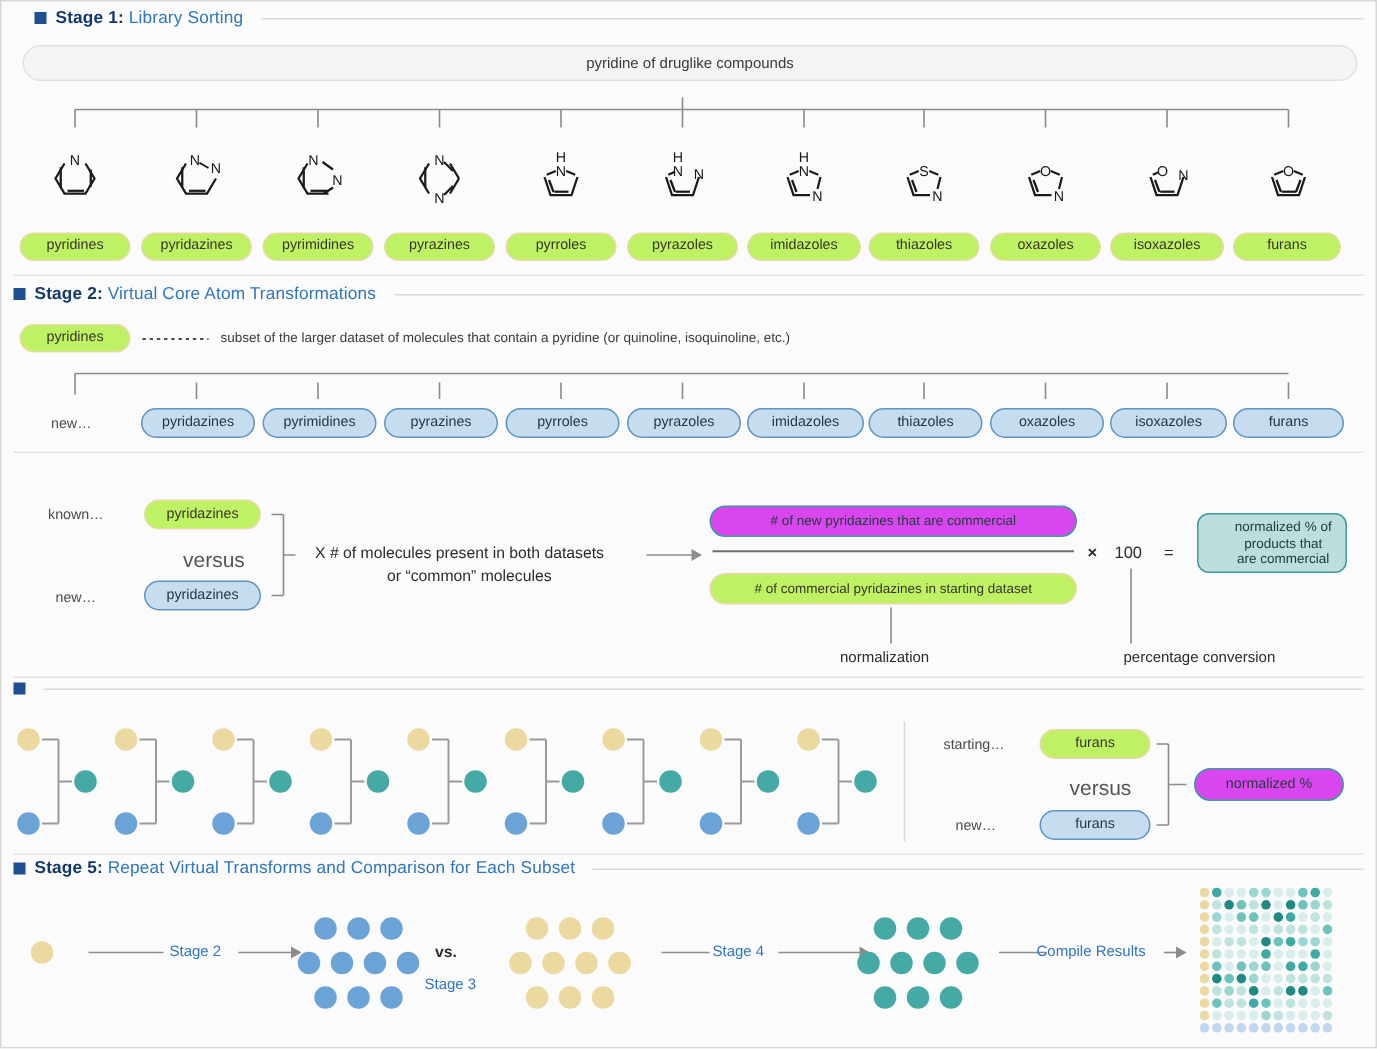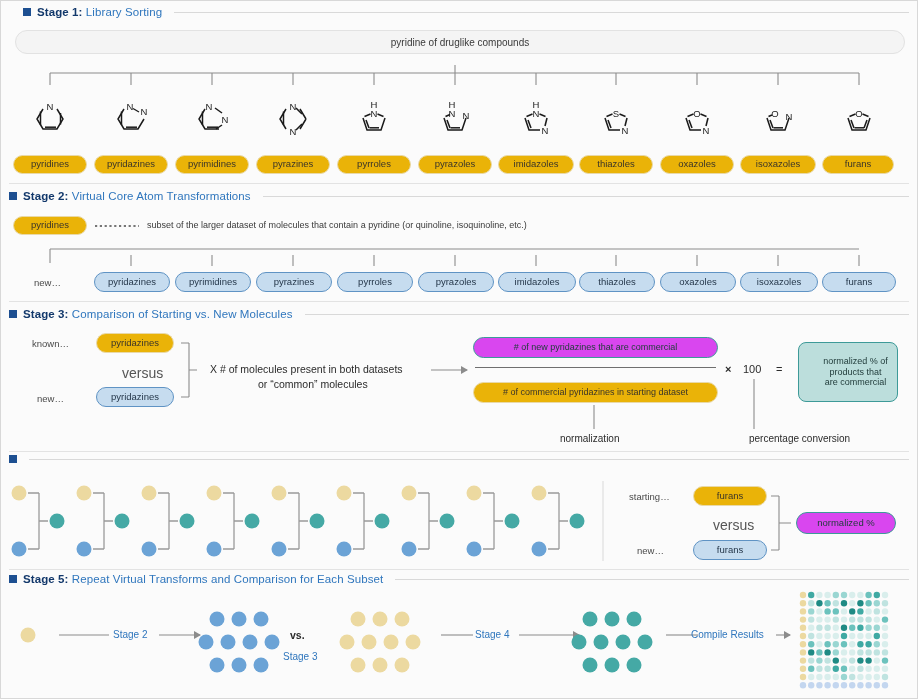--- a/index.html
+++ b/index.html
@@ -20,21 +20,21 @@
   .stage-hd .txt .b { font-weight:bold; color:#12386b; }
   .stage-hd .txt .n { color:#2f76bd; }
   .stage-hd .rule { flex:1 1 auto; height:1px; background:#d9d9d9; margin-left:6px; }
   .sep { position:absolute; left:8px; right:8px; height:1px; background:#e3e3e3; }
 
   
   .pill {
     position:absolute; display:flex; align-items:center; justify-content:center;
     border-radius:11px; font-size:9.5px; text-align:center; line-height:1.15;
   }
-  .pill.yellow { background:#eab308; border:1.4px solid #e9d9a8; color:#3a3529; }
+  .pill.yellow { background:#bef264; border:1.4px solid #e9d9a8; color:#3a3529; }
   .pill.blue   { background:#c6dcef; border:1.6px solid #5f93c4; color:#25374a; }
   .pill.teal   { background:#d946ef; border:1.8px solid #3d9a98; color:#223d3c; }
   .pill.teal-s { background:#bcdedc; border:1.8px solid #3d9a98; color:#223d3c; border-radius:8px; }
 
   .libbar {
     position:absolute; border-radius:13px; background:#f4f4f4; border:1px solid #e2e2e2;
     display:flex; align-items:center; justify-content:center; font-size:10px; color:#3a3a3a;
   }
 
   .lbl { position:absolute; font-size:9.5px; color:#4a4a4a; white-space:nowrap; }
@@ -235,26 +235,20 @@
   <div class="pill blue" style="left:336px; top:271px; width:76px; height:20px;">pyrroles</div>
   <div class="pill blue" style="left:417px; top:271px; width:76px; height:20px;">pyrazoles</div>
   <div class="pill blue" style="left:497px; top:271px; width:78px; height:20px;">imidazoles</div>
   <div class="pill blue" style="left:578px; top:271px; width:76px; height:20px;">thiazoles</div>
   <div class="pill blue" style="left:659px; top:271px; width:76px; height:20px;">oxazoles</div>
   <div class="pill blue" style="left:739px; top:271px; width:78px; height:20px;">isoxazoles</div>
   <div class="pill blue" style="left:821px; top:271px; width:74px; height:20px;">furans</div>
 
   <div class="sep" style="top:300px;"></div>
 
-  <div class="stage-hd" style="top:307px;">
-    <span class="sq"></span>
-    <span class="txt"><span class="b">Stage 3:</span>
-    <span class="n">Comparison of Starting vs. New Molecules</span></span>
-    <span class="rule"></span>
-  </div>
 
   <div class="lbl" style="left:31px; top:337px;">known…</div>
   <div class="pill yellow" style="left:95px; top:332px; width:78px; height:20px;">pyridazines</div>
   <div class="lbl mid" style="left:121px; top:364px;">versus</div>
   <div class="lbl" style="left:36px; top:392px;">new…</div>
   <div class="pill blue" style="left:95px; top:386px; width:78px; height:20px;">pyridazines</div>
 
   <svg style="position:absolute; left:176px; top:332px;" width="60" height="80">
     <g class="lineart">
       <path d="M4,10 H12 M4,64 H12 M12,10 V64 M12,37 H20"></path>
@@ -274,21 +268,21 @@
   <div class="pill teal" style="left:472px; top:336px; width:245px; height:21px; font-size:9px;"># of new pyridazines that are commercial</div>
   <svg style="position:absolute; left:472px; top:365px;" width="245" height="3">
     <path d="M2,1.5 H243" stroke="#6f6f6f" stroke-width="1.2" fill="none"></path>
   </svg>
   <div class="pill yellow" style="left:472px; top:381px; width:245px; height:21px; font-size:9px;"># of commercial pyridazines in starting dataset</div>
 
   <div class="lbl" style="left:724px; top:362px; font-size:11px; font-weight:bold; color:#2b2b2b;">×</div>
   <div class="lbl" style="left:742px; top:362px; font-size:11px; color:#2b2b2b;">100</div>
   <div class="lbl" style="left:775px; top:362px; font-size:11px; color:#2b2b2b;">=</div>
 
-  <div class="pill teal-s" style="left:797px; top:341px; width:100px; height:60px; flex-direction:column; font-size:9px;padding-left:15px;">
+  <div class="pill teal-s" style="left:797px; top:341px; width:100px; height:40px; flex-direction:column; font-size:9px;padding-left:15px;">
     <span>normalized % of</span>
     <span>products that</span>
     <span>are commercial</span>
   </div>
 
   <svg style="position:absolute; left:590px; top:404px;" width="6" height="26">
     <path d="M3,0 V24" stroke="#8c8c8c" stroke-width="1.1" fill="none"></path>
   </svg>
   <div class="lbl" style="left:559px; top:432px; font-size:10px; color:#2b2b2b;">normalization</div>
 

